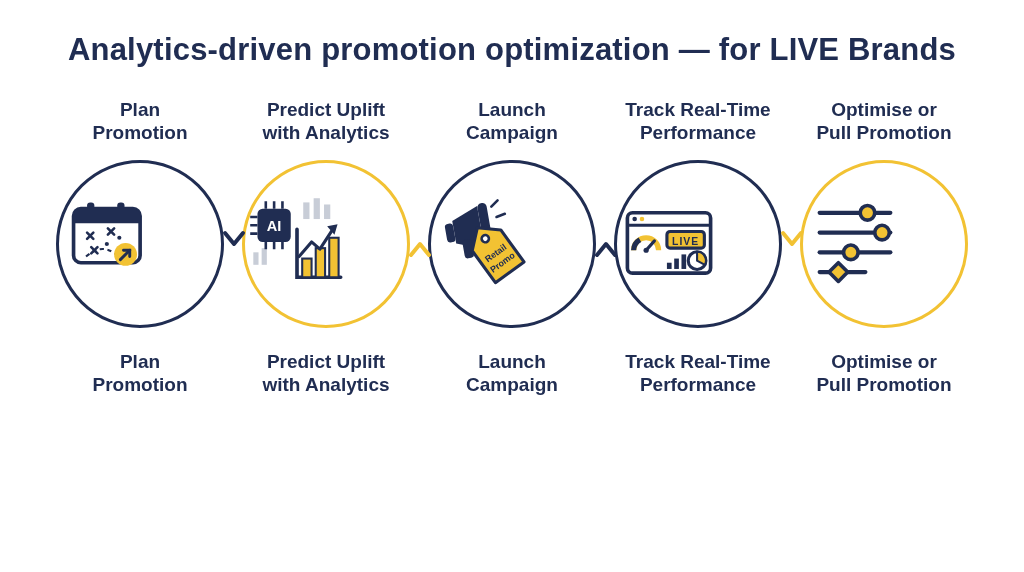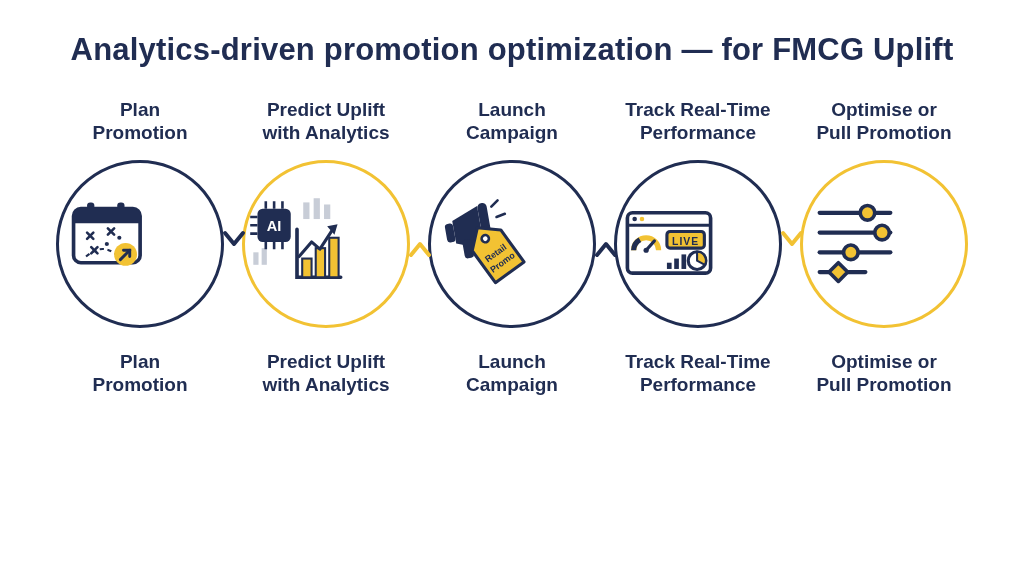--- a/index.html
+++ b/index.html
@@ -33,21 +33,21 @@
   .a1 { left:170px; top:138px; }
   .a2 { left:356px; top:148px; }
   .a3 { left:542px; top:148px; }
   .a4 { left:728px; top:138px; }
   svg text { font-family:"Liberation Sans", sans-serif; }
 </style>
 </head>
 <body>
 
 <div class="page">
-  <h1 class="title">Analytics-driven promotion optimization — for FMCG Uplift</h1>
+  <h1 class="title">Analytics-driven promotion optimization — for LIVE Brands</h1>
 
   <div class="flow">
     <div class="steps">
 
       <div class="step">
         <div class="step-label label-top">Plan
 Promotion</div>
         <div class="circle ring-navy">
           <svg width="104" height="104" viewBox="0 0 100 100">
             <rect x="27" y="10" width="7" height="12" rx="3" fill="#202d52"></rect>

